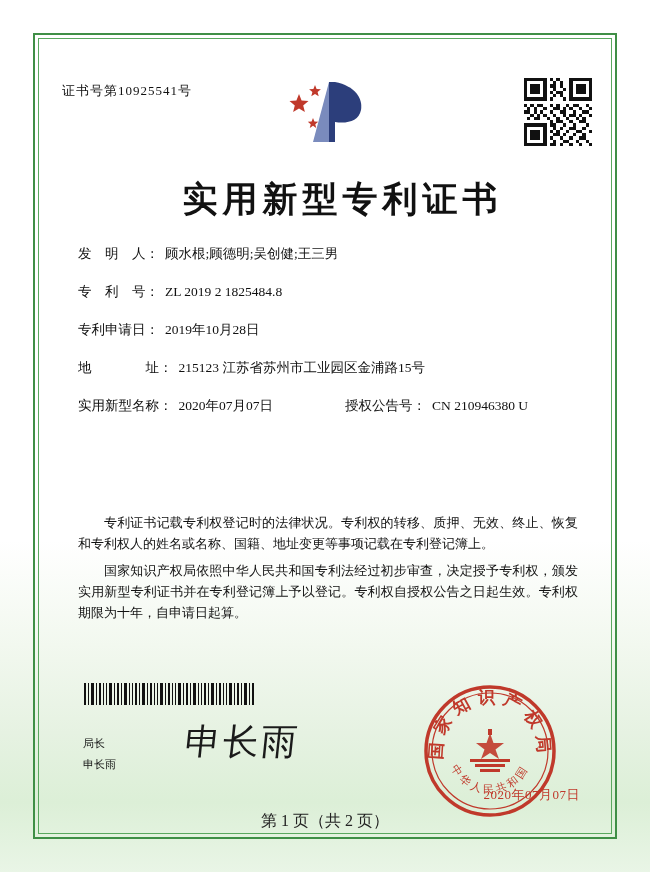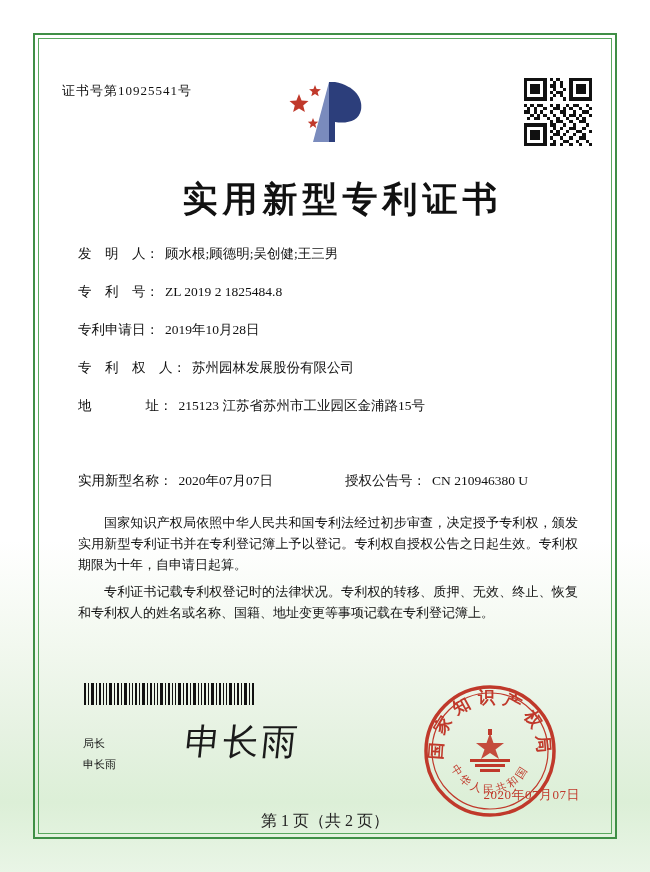--- a/index.html
+++ b/index.html
@@ -99,21 +99,20 @@
     color: #111;
     padding-left: 6px;
   }
   .field-row.two-col {
     justify-content: flex-start;
   }
   .col-second {
     margin-left: 72px;
     display: flex;
     align-items: baseline;
-    margin-top: 37px;
   }
 
   
   .paragraphs {
     position: absolute;
     left: 78px;
     right: 72px;
     top: 512px;
     font-size: 13px;
     line-height: 21px;
@@ -325,40 +324,36 @@
     </div>
     <div class="field-row">
       <span class="field-label">专　利　号：</span>
       <span class="field-value">ZL 2019 2 1825484.8</span>
     </div>
     <div class="field-row">
       <span class="field-label">专利申请日：</span>
       <span class="field-value">2019年10月28日</span>
     </div>
     <div class="field-row">
-      <span class="field-label">专　利　权　人：</span>
-      <span class="field-value">苏州园林发展股份有限公司</span>
-    </div>
-    <div class="field-row">
       <span class="field-label">地　　　　址：</span>
       <span class="field-value">215123 江苏省苏州市工业园区金浦路15号</span>
     </div>
     <div class="field-row two-col">
       <span class="field-label">实用新型名称：</span>
       <span class="field-value">2020年07月07日</span>
       <span class="col-second">
         <span class="field-label">授权公告号：</span>
         <span class="field-value">CN 210946380 U</span>
       </span>
     </div>
   </div>
 
   <div class="paragraphs">
+    <p>专利证书记载专利权登记时的法律状况。专利权的转移、质押、无效、终止、恢复和专利权人的姓名或名称、国籍、地址变更等事项记载在专利登记簿上。</p>
     <p>国家知识产权局依照中华人民共和国专利法经过初步审查，决定授予专利权，颁发实用新型专利证书并在专利登记簿上予以登记。专利权自授权公告之日起生效。专利权期限为十年，自申请日起算。</p>
-    <p>专利证书记载专利权登记时的法律状况。专利权的转移、质押、无效、终止、恢复和专利权人的姓名或名称、国籍、地址变更等事项记载在专利登记簿上。</p>
   </div>
 
   <div class="barcode">
     <svg viewBox="0 0 172 22" width="172" height="22" shape-rendering="crispEdges">
       <rect width="172" height="22" fill="#ffffff" fill-opacity="0"></rect>
       <g fill="#111111">
         <rect x="0" y="0" width="2" height="22"></rect>
           <rect x="4" y="0" width="1" height="22"></rect>
         <rect x="7" y="0" width="3" height="22"></rect>
           <rect x="12" y="0" width="1" height="22"></rect>

